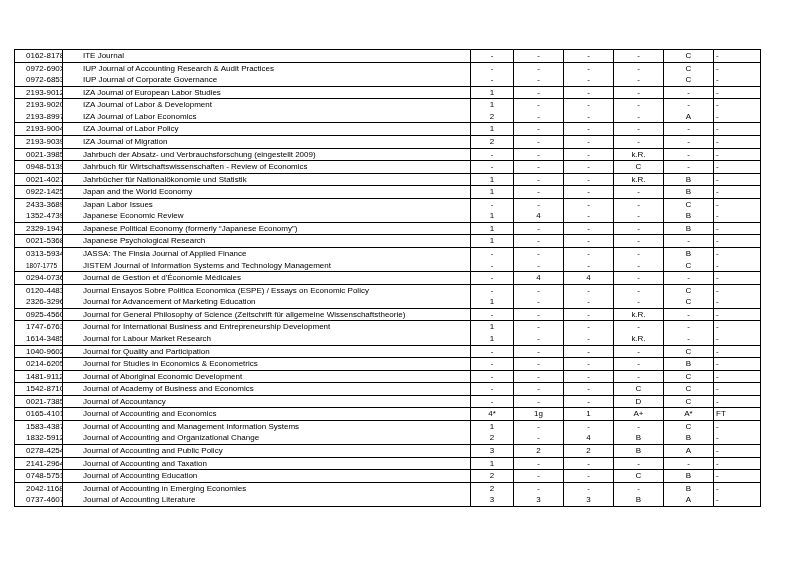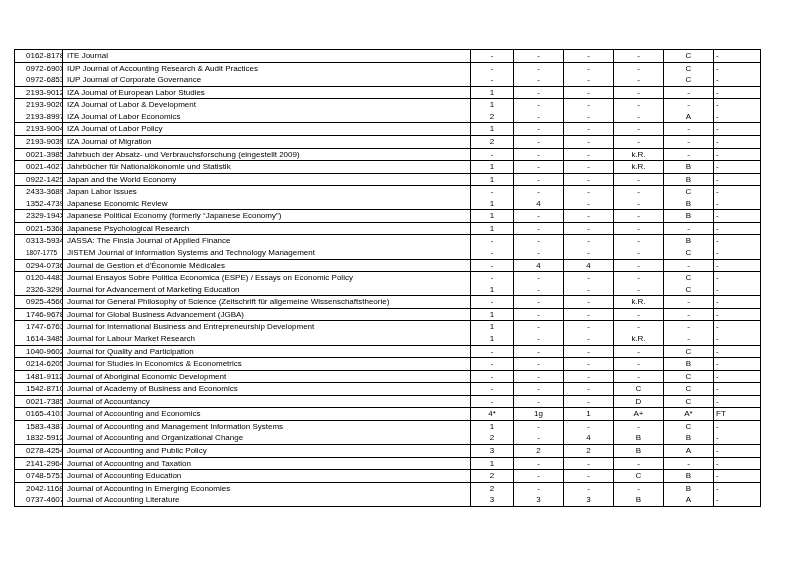--- a/index.html
+++ b/index.html
@@ -28,21 +28,21 @@
     white-space: nowrap;
     overflow: hidden;
     border-left: 1px solid #000000;
     border-right: 1px solid #000000;
     vertical-align: middle;
     padding: 0;
   }
   tr.divider td { border-bottom: 1px solid #000000; }
   td.c-issn { padding-left: 11px; }
   td.c-issn.small { font-size: 6.5px; }
-  td.c-name { padding-left: 4px; }
+  td.c-name { padding-left: 20px; }
   td.c-val { text-align: center; }
   td.c-last { text-align: left; padding-left: 2px; }
 </style>
 </head>
 <body>
 
 <div class="page">
   <table class="journal-table">
     <colgroup>
       <col style="width:48px">
@@ -139,20 +139,30 @@
           <td class="c-issn">0021-3985</td>
           <td class="c-name">Jahrbuch der Absatz- und Verbrauchsforschung (eingestellt 2009)</td>
           <td class="c-val">-</td>
           <td class="c-val">-</td>
           <td class="c-val">-</td>
           <td class="c-val">k.R.</td>
           <td class="c-val">-</td>
           <td class="c-val c-last">-</td>
         </tr>
         <tr class="divider">
+          <td class="c-issn">0948-5139</td>
+          <td class="c-name">Jahrbuch für Wirtschaftswissenschaften - Review of Economics</td>
+          <td class="c-val">-</td>
+          <td class="c-val">-</td>
+          <td class="c-val">-</td>
+          <td class="c-val">C</td>
+          <td class="c-val">-</td>
+          <td class="c-val c-last">-</td>
+        </tr>
+        <tr class="divider">
           <td class="c-issn">0021-4027</td>
           <td class="c-name">Jahrbücher für Nationalökonomie und Statistik</td>
           <td class="c-val">1</td>
           <td class="c-val">-</td>
           <td class="c-val">-</td>
           <td class="c-val">k.R.</td>
           <td class="c-val">B</td>
           <td class="c-val c-last">-</td>
         </tr>
         <tr class="divider">
@@ -255,30 +265,20 @@
           <td class="c-val">C</td>
           <td class="c-val c-last">-</td>
         </tr>
         <tr class="divider">
           <td class="c-issn">0925-4560)</td>
           <td class="c-name">Journal for General Philosophy of Science (Zeitschrift für allgemeine Wissenschaftstheorie)</td>
           <td class="c-val">-</td>
           <td class="c-val">-</td>
           <td class="c-val">-</td>
           <td class="c-val">k.R.</td>
-          <td class="c-val">-</td>
-          <td class="c-val c-last">-</td>
-        </tr>
-        <tr class="divider">
-          <td class="c-issn">1746-9678</td>
-          <td class="c-name">Journal for Global Business Advancement (JGBA)</td>
-          <td class="c-val">1</td>
-          <td class="c-val">-</td>
-          <td class="c-val">-</td>
-          <td class="c-val">-</td>
           <td class="c-val">-</td>
           <td class="c-val c-last">-</td>
         </tr>
         <tr>
           <td class="c-issn">1747-6763</td>
           <td class="c-name">Journal for International Business and Entrepreneurship Development</td>
           <td class="c-val">1</td>
           <td class="c-val">-</td>
           <td class="c-val">-</td>
           <td class="c-val">-</td>

